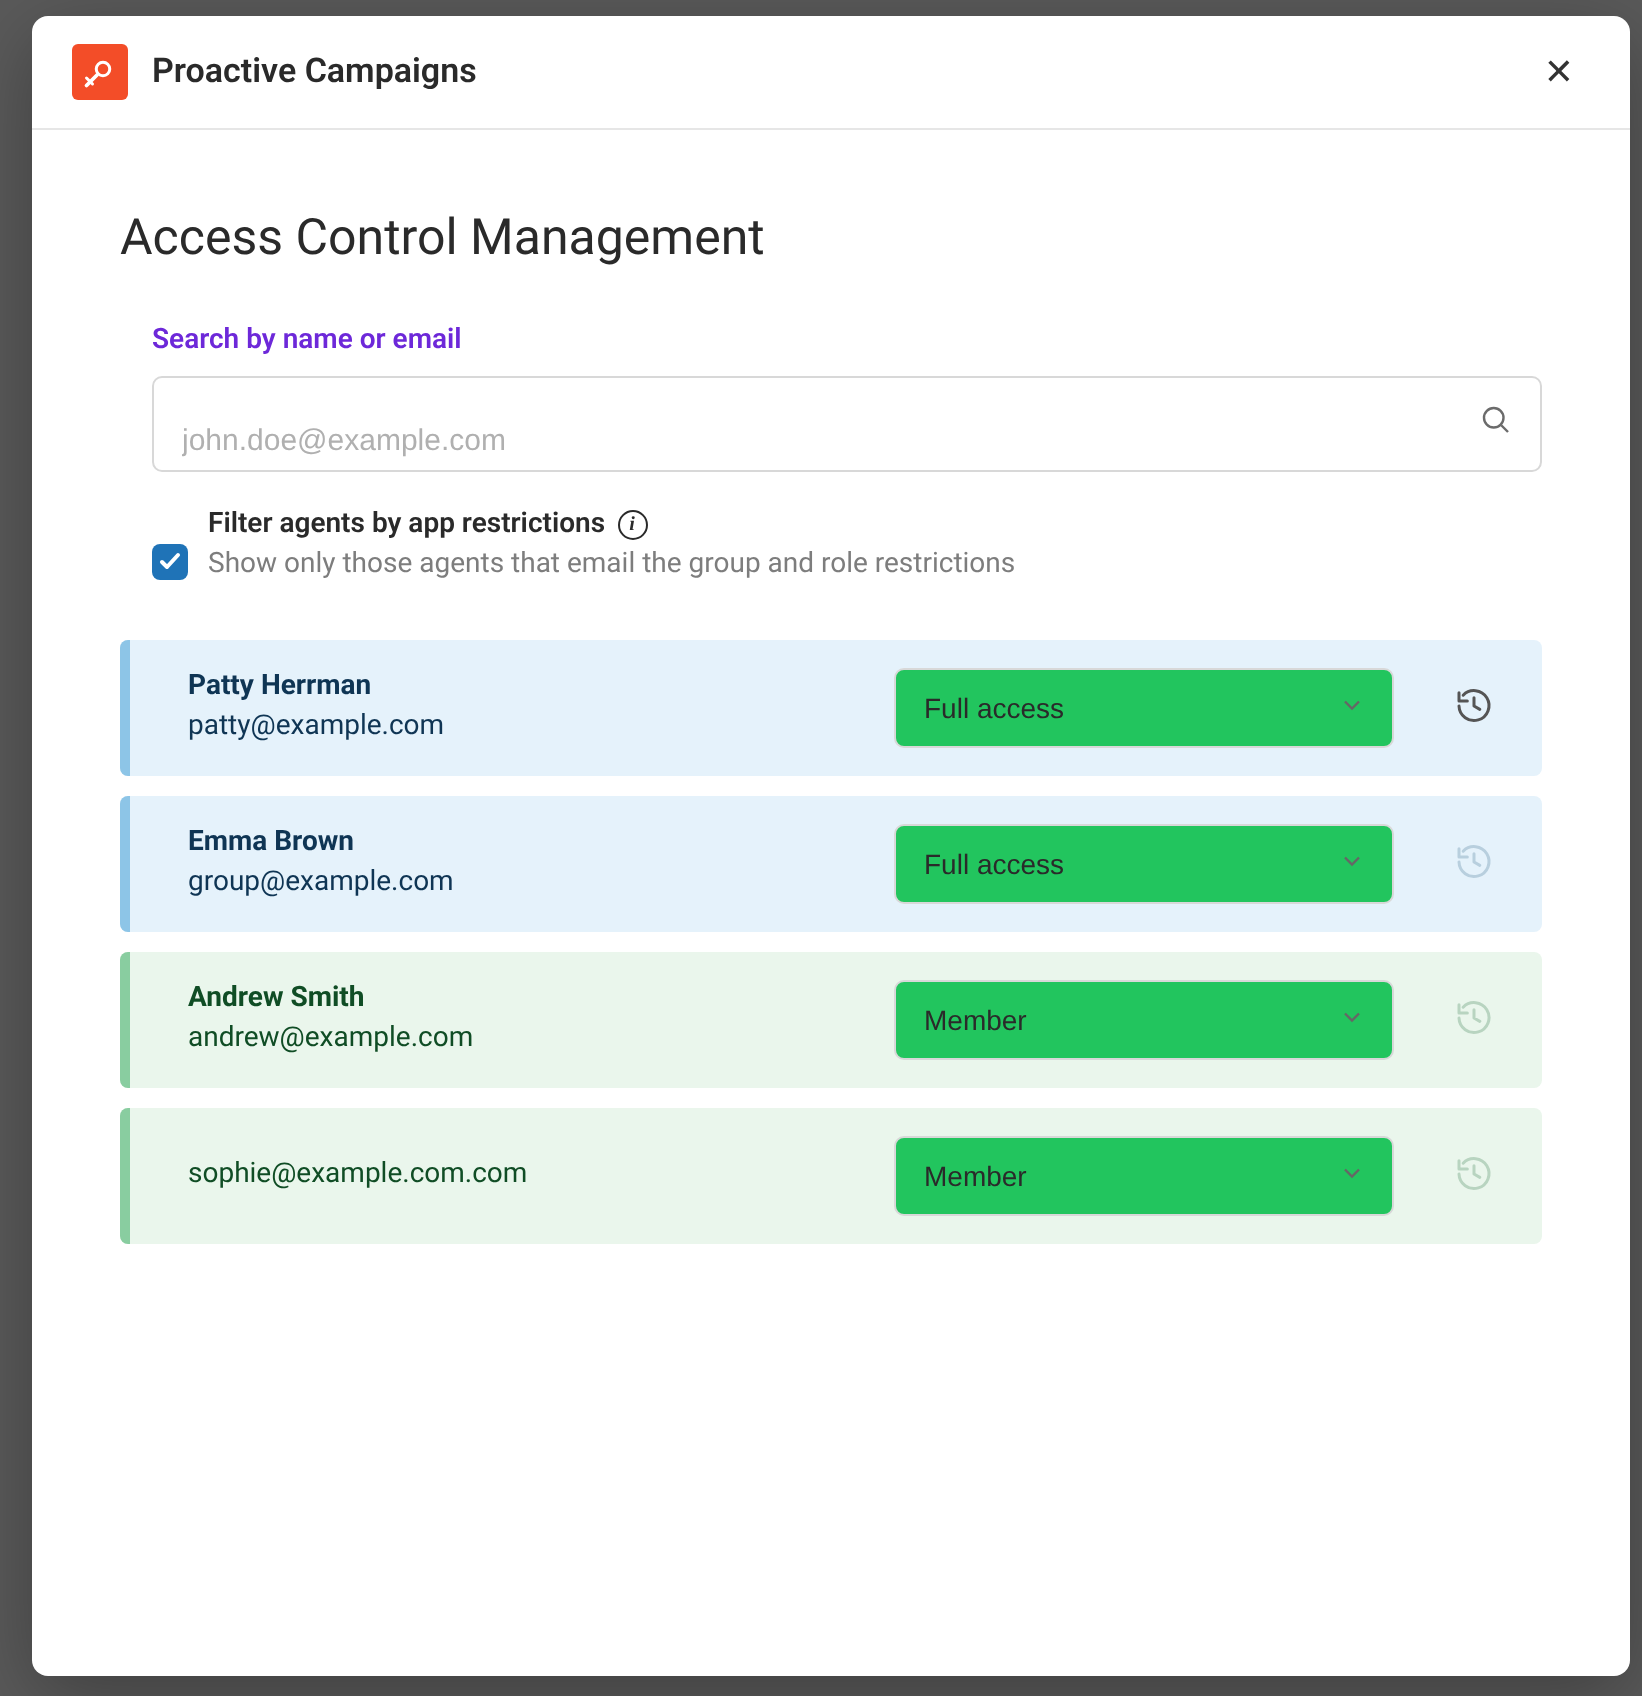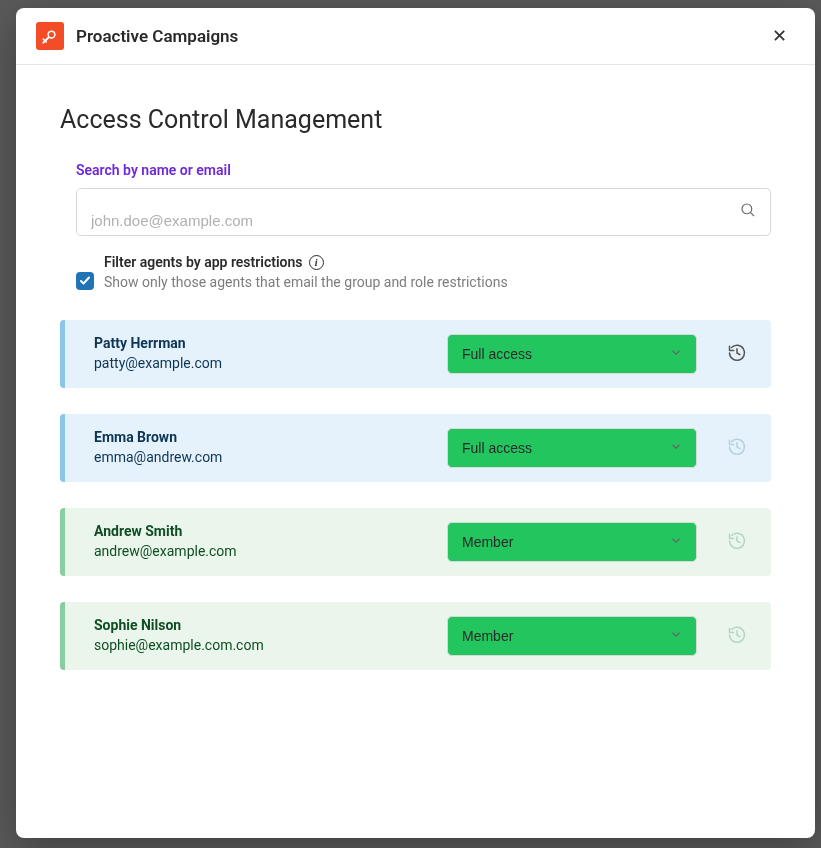--- a/index.html
+++ b/index.html
@@ -141,21 +141,21 @@
       font-weight: 600;
       font-style: italic;
       font-family: Georgia, serif;
       color: #2a2a2a;
     }
     .filter-desc {
       font-size: 14px;
       color: #7d7d7d;
       margin-top: 4px;
     }
-    .user-list { display: flex; flex-direction: column; gap: 26px; }
+    .user-list { display: flex; flex-direction: column; gap: 10px; }
     .user-row {
       display: flex;
       align-items: center;
       padding: 14px 18px 14px 34px;
       border-radius: 4px;
       position: relative;
     }
     .user-row::before {
       content: "";
       position: absolute;
@@ -293,21 +293,21 @@
             <span><svg viewBox="0 0 24 24" fill="none" stroke-width="1.8" stroke-linecap="round" stroke-linejoin="round">
                 <path d="M3 12 A9 9 0 1 0 5.5 5.5"></path>
                 <polyline points="3 4 3 9 8 9"></polyline>
                 <polyline points="12 7 12 12 15.5 14"></polyline>
               </svg></span>
           </button>
         </div>
         <div class="user-row blue">
           <div class="user-info">
             <div class="user-name">Emma Brown</div>
-            <div class="user-email">emma@andrew.com</div>
+            <div class="user-email">group@example.com</div>
           </div>
           <div class="role-select">
             <button class="role-btn">
               <span>Full access</span>
             </button>
             <span class="chevron"><svg width="14" height="14" viewBox="0 0 24 24" fill="none" stroke="currentColor" stroke-width="2">
                 <polyline points="6 9 12 15 18 9"></polyline>
               </svg></span>
           </div>
           <button class="history-btn dim">
@@ -334,21 +334,20 @@
           <button class="history-btn dim">
             <span><svg viewBox="0 0 24 24" fill="none" stroke-width="1.8" stroke-linecap="round" stroke-linejoin="round">
                 <path d="M3 12 A9 9 0 1 0 5.5 5.5"></path>
                 <polyline points="3 4 3 9 8 9"></polyline>
                 <polyline points="12 7 12 12 15.5 14"></polyline>
               </svg></span>
           </button>
         </div>
         <div class="user-row green">
           <div class="user-info">
-            <div class="user-name">Sophie Nilson</div>
             <div class="user-email">sophie@example.com.com</div>
           </div>
           <div class="role-select">
             <button class="role-btn">
               <span>Member</span>
             </button>
             <span class="chevron"><svg width="14" height="14" viewBox="0 0 24 24" fill="none" stroke="currentColor" stroke-width="2">
                 <polyline points="6 9 12 15 18 9"></polyline>
               </svg></span>
           </div>

